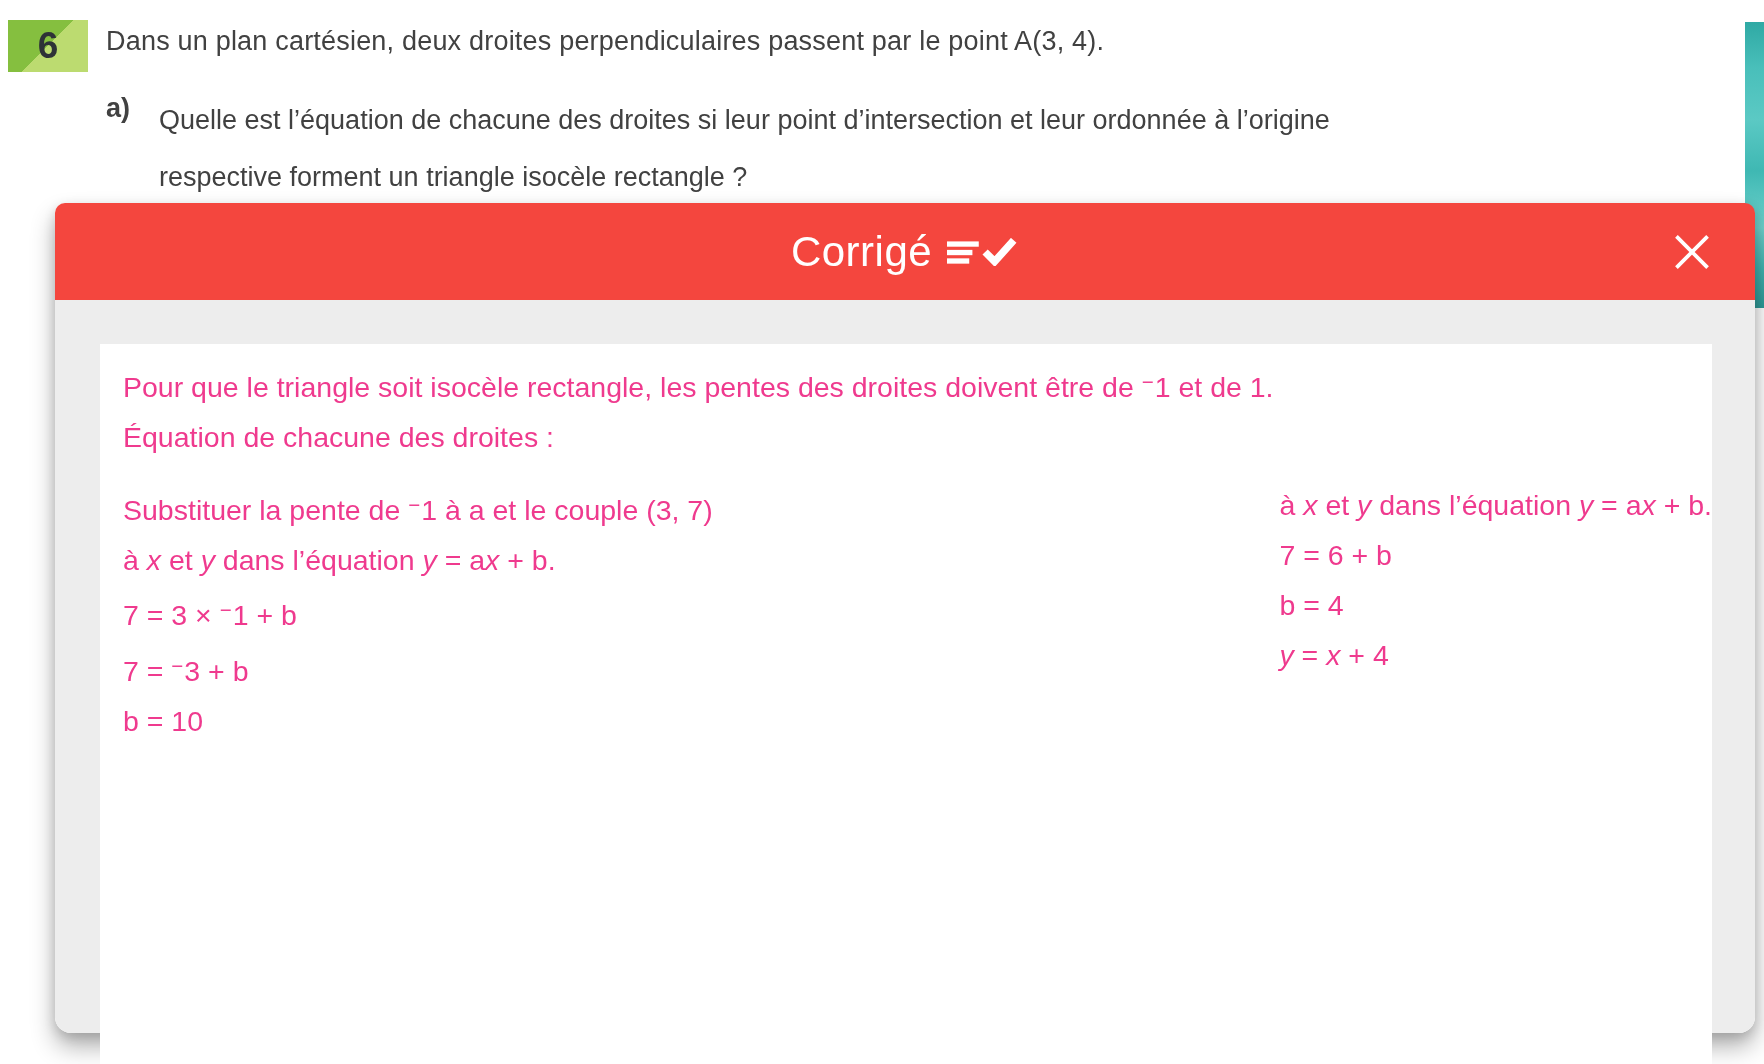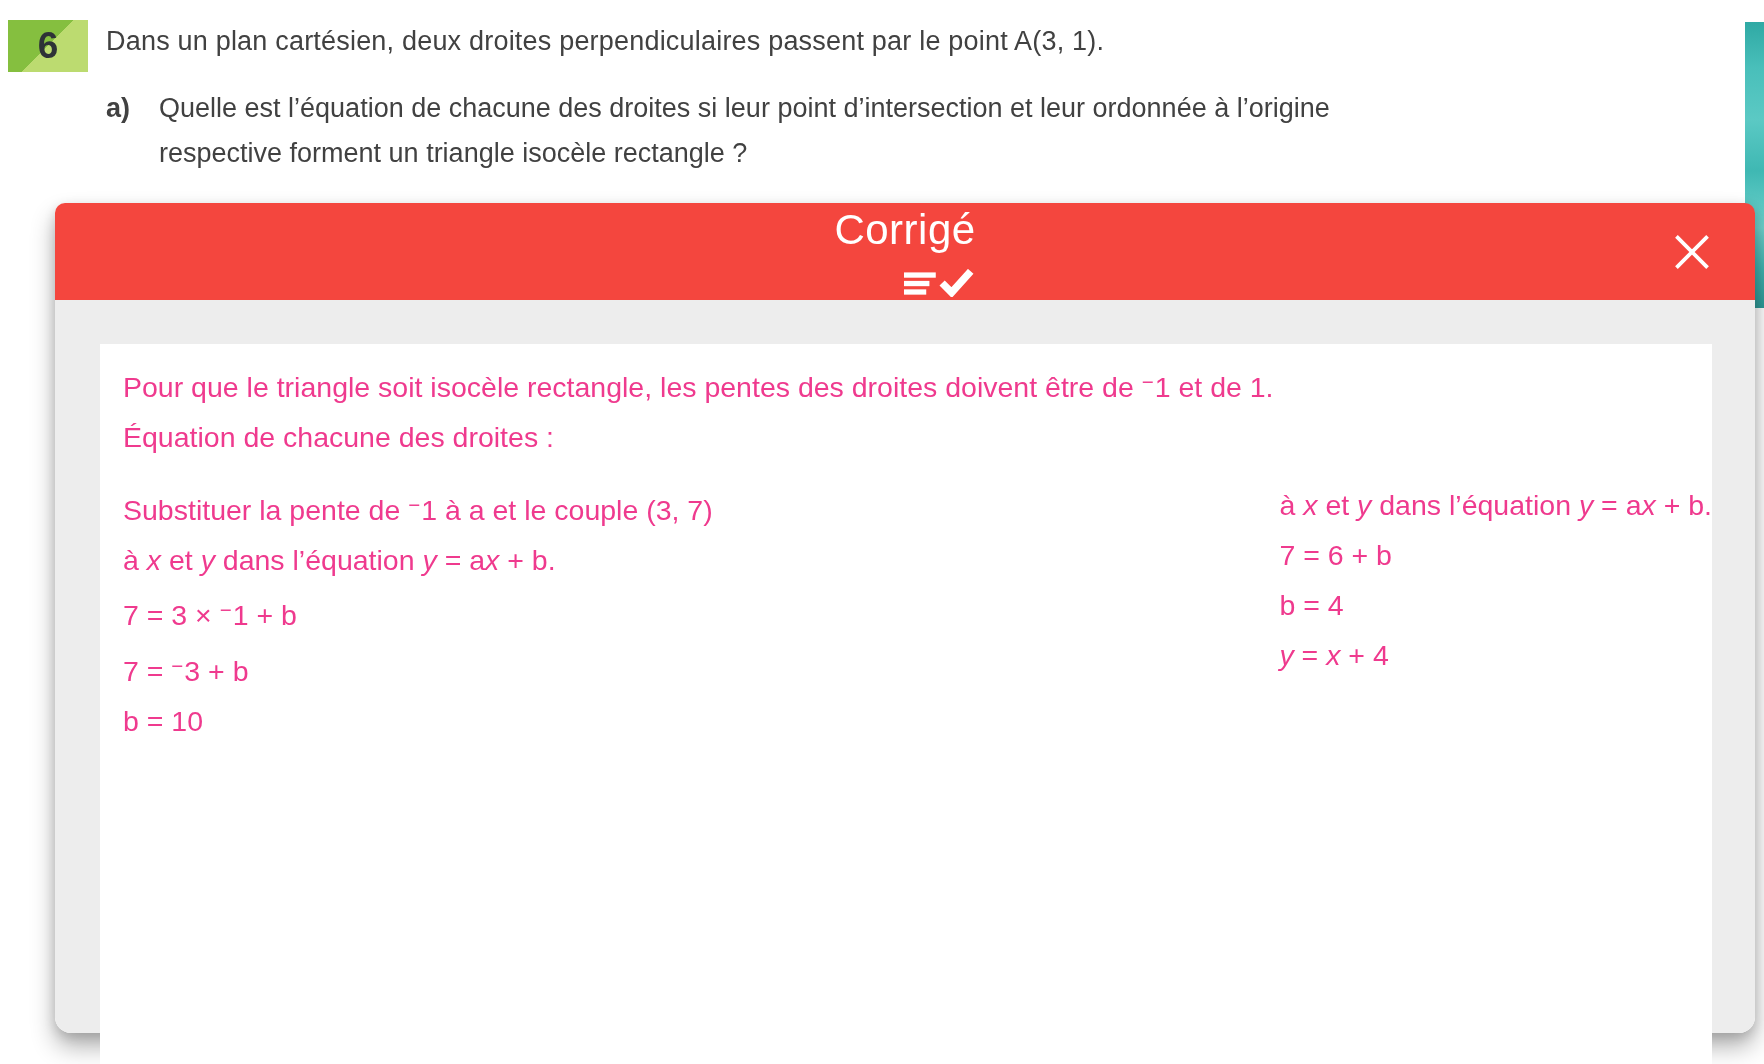--- a/index.html
+++ b/index.html
@@ -15,37 +15,37 @@
     display:flex;align-items:center;justify-content:center;
   }
   .q-badge span{font-weight:bold;font-size:37px;color:#2e3237;}
   .q-text{
     position:absolute;left:106px;top:26px;
     font-size:27px;color:#414141;letter-spacing:.2px;white-space:nowrap;
   }
   .subq-row{position:absolute;left:106px;top:86px;display:flex;}
   .subq-label{font-weight:bold;font-size:27px;color:#414141;width:53px;line-height:45px;}
   .subq-text{font-size:27px;color:#414141;line-height:45px;}
-  .subq-text .line{display:block;white-space:nowrap;}
+  .subq-text .line{display:block;white-space:nowrap;margin-top:12px;}
   
   .side-thumb{
     position:absolute;right:0;top:22px;width:19px;height:286px;z-index:1;
     background:linear-gradient(180deg,#2fa9a4 0%,#49bfba 16%,#5bc9c4 34%,#3fb8b3 52%,#6fd2cd 72%,#41b5b1 86%,#2f9a98 100%);
   }
   
   .modal{
     position:absolute;left:55px;top:203px;width:1700px;z-index:5;
     border-radius:10px 10px 16px 16px;
     box-shadow:0 14px 24px rgba(0,0,0,.30),0 4px 12px rgba(0,0,0,.14);
   }
   .modal-header{
     height:97px;background:#f4463e;border-radius:10px 10px 0 0;
     position:relative;display:flex;align-items:center;justify-content:center;
   }
-  .title-group{display:flex;align-items:flex-end;gap:15px;flex-direction:column;}
+  .title-group{display:flex;align-items:center;gap:15px;}
   .title{color:#ffffff;font-size:42px;font-weight:400;letter-spacing:.5px;}
   .list-check{display:block;}
   .close-btn{
     position:absolute;right:40px;top:50%;transform:translateY(-50%);
     width:46px;height:46px;background:none;border:none;padding:0;cursor:pointer;
     display:flex;align-items:center;justify-content:center;
   }
   .modal-body{
     height:733px;background:#ededed;border-radius:0 0 16px 16px;position:relative;
   }
@@ -60,21 +60,21 @@
   .col-left{width:824px;}
   .var{font-style:italic;}
   .neg{font-size:.72em;vertical-align:.40em;margin-right:1px;}
 </style>
 </head>
 <body>
 
 <div class="q-badge">
   <span>6</span>
 </div>
-<div class="q-text">Dans un plan cartésien, deux droites perpendiculaires passent par le point A(3, 1).</div>
+<div class="q-text">Dans un plan cartésien, deux droites perpendiculaires passent par le point A(3, 4).</div>
 
 <div class="subq-row">
   <div class="subq-label">a)</div>
   <div class="subq-text">
     <span class="line">Quelle est l’équation de chacune des droites si leur point d’intersection et leur ordonnée à l’origine</span>
     <span class="line">respective forment un triangle isocèle rectangle ?</span>
   </div>
 </div>
 
 <div class="side-thumb"></div>

